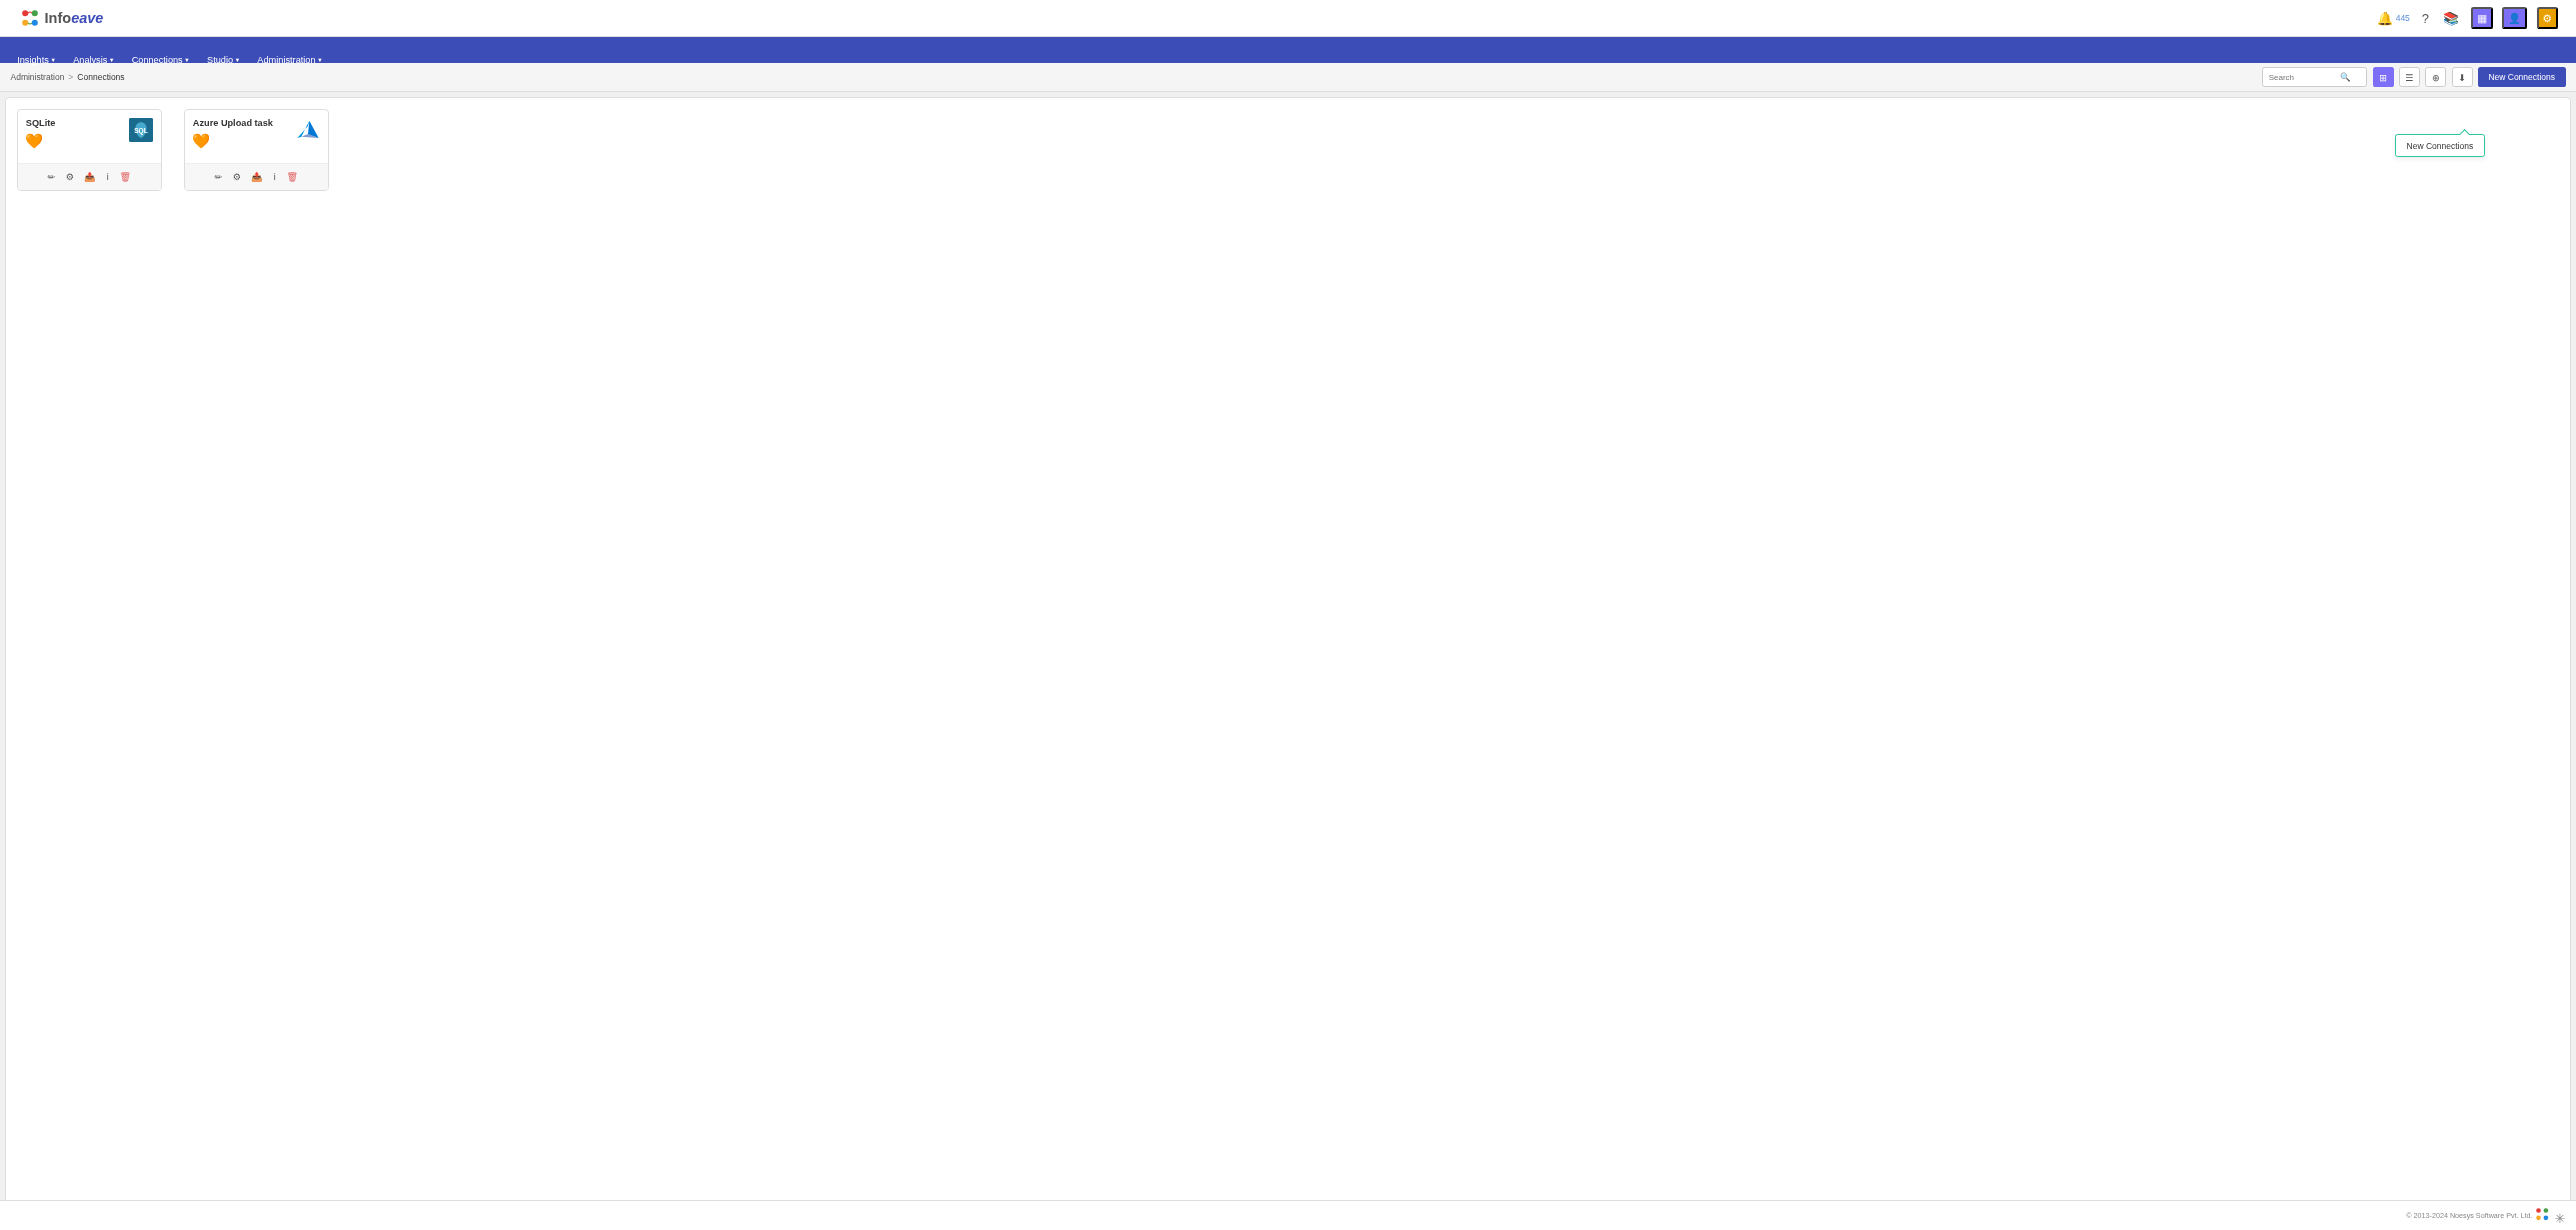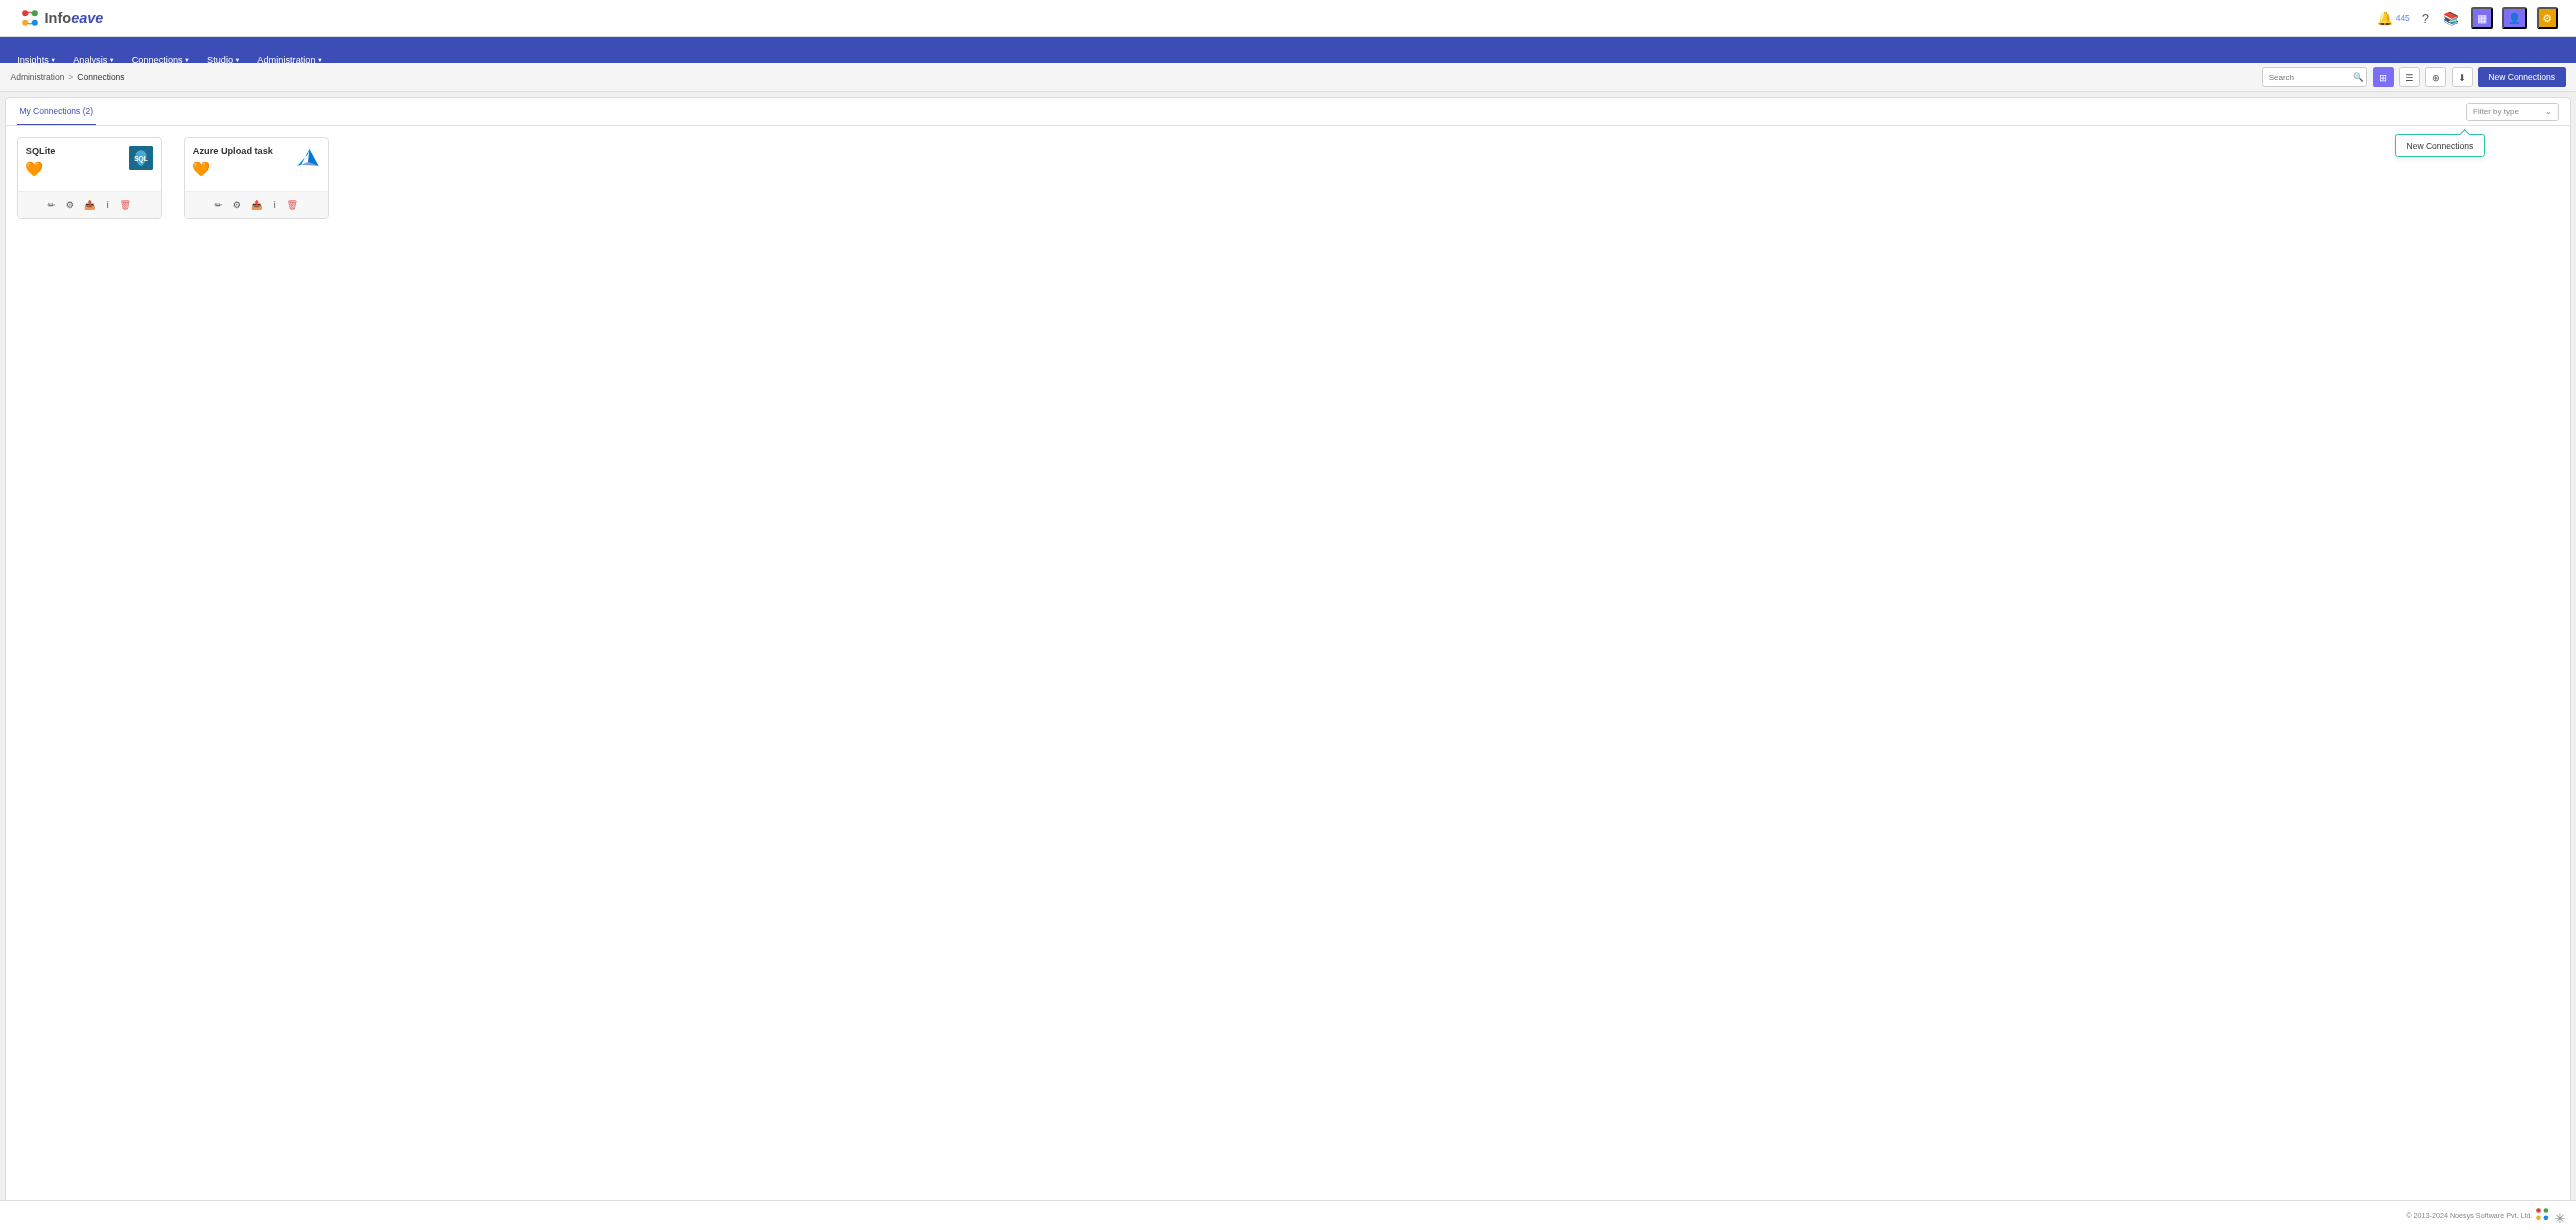--- a/index.html
+++ b/index.html
@@ -121,21 +121,21 @@
       border-radius: 2.6px;
       background: #fff;
       padding: 0 5.3px;
       height: 20px;
       width: 105px;
     }
     .search-box input {
       border: none;
       outline: none;
       font-size: 8px;
-      width: 85px;
+      width: 72px;
       background: transparent;
     }
     .search-icon { color: #888; font-size: 8.5px; }
     .toolbar-btn {
       background: #7c6ef7;
       border: none;
       border-radius: 2.6px;
       color: #fff;
       width: 21px;
       height: 20px;
@@ -396,27 +396,20 @@
     <button class="toolbar-btn" title="Tile view">⊞</button>
     <button class="toolbar-btn-outline" title="List view">☰</button>
     <button class="toolbar-btn-outline">⊕</button>
     <button class="toolbar-btn-outline">⬇</button>
     <button class="new-conn-btn">New Connections</button>
   </div>
 </div>
 
 <div class="content-area">
 
-  <div class="tabs-bar">
-    <div class="tab-item">My Connections (2)</div>
-    <div class="filter-by-type">
-      <span>Filter by type</span>
-      <span>⌄</span>
-    </div>
-  </div>
 
   <div class="cards-grid">
 
     <div class="connection-card">
       <div class="card-top">
         <div>
           <div class="card-title">SQLite</div>
           <div class="card-badge">🧡</div>
         </div>
         <div class="sqlite-icon">

